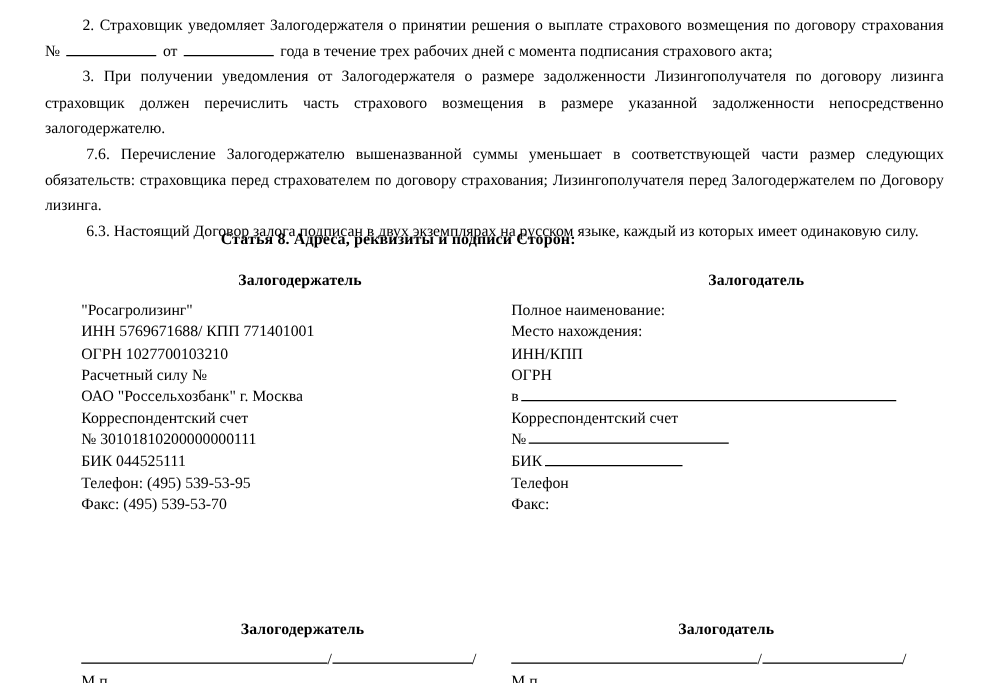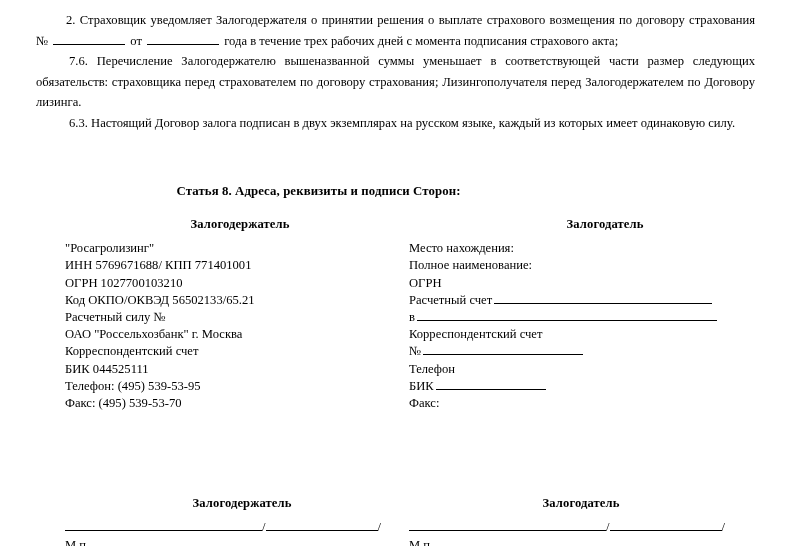--- a/index.html
+++ b/index.html
@@ -140,71 +140,72 @@
 <body>
 
 <div class="page">
 
   <div class="body-block">
 
     <p class="para">
       <span>2.  Страховщик уведомляет Залогодержателя о принятии решения о выплате страхового возмещения по договору страхования № </span><span class="inline-blank"></span><span> от </span><span class="inline-blank"></span><span> года в течение трех рабочих дней с момента подписания страхового акта;</span>
     </p>
 
+    <p class="para">3.  При получении уведомления от Залогодержателя о размере задолженности Лизингополучателя по договору лизинга страховщик должен перечислить часть страхового возмещения в размере указанной задолженности непосредственно залогодержателю.</p>
 
     <p class="para tight-indent">7.6. Перечисление Залогодержателю вышеназванной суммы уменьшает в соответствующей части размер следующих обязательств: страховщика перед страхователем по договору страхования; Лизингополучателя перед Залогодержателем по Договору лизинга.</p>
 
     <p class="para tight-indent">6.3. Настоящий Договор залога подписан в двух экземплярах на русском языке, каждый из которых имеет одинаковую силу.</p>
   </div>
 
   <div class="article-heading">Статья 8. Адреса, реквизиты и подписи Сторон:</div>
 
   <div class="col col-left">
     <div class="col-title">Залогодержатель</div>
     <div class="col-line">"Росагролизинг"</div>
     <div class="col-line">ИНН 5769671688/ КПП 771401001</div>
     <div class="col-line">ОГРН 1027700103210</div>
-    <div class="col-line">Код ОКПО/ОКВЭД 56502133/65.21</div>
     <div class="col-line">Расчетный силу №</div>
     <div class="col-line">ОАО "Россельхозбанк" г. Москва</div>
     <div class="col-line">Корреспондентский счет</div>
+    <div class="col-line">№ 30101810200000000111</div>
     <div class="col-line">БИК 044525111</div>
     <div class="col-line">Телефон: (495) 539-53-95</div>
     <div class="col-line">Факс: (495) 539-53-70</div>
   </div>
 
   <div class="col col-right">
     <div class="col-title">Залогодатель</div>
 
     <div class="col-line">
+      <span>Полное наименование:</span>
+    </div>
+    <div class="col-line">
       <span>Место нахождения:</span>
     </div>
     <div class="col-line">
-      <span>Полное наименование:</span>
+      <span>ИНН/КПП</span>
     </div>
     <div class="col-line">
       <span>ОГРН</span>
     </div>
     <div class="col-line">
-      <span>Расчетный счет</span><span class="fill fill-l"></span>
-    </div>
-    <div class="col-line">
       <span>в</span><span class="fill fill-xl"></span>
     </div>
     <div class="col-line">
       <span>Корреспондентский счет</span>
     </div>
     <div class="col-line">
       <span>№</span><span class="fill fill-m"></span>
     </div>
     <div class="col-line">
+      <span>БИК</span><span class="fill fill-s"></span>
+    </div>
+    <div class="col-line">
       <span>Телефон</span>
-    </div>
-    <div class="col-line">
-      <span>БИК</span><span class="fill fill-s"></span>
     </div>
     <div class="col-line">
       <span>Факс:</span>
     </div>
   </div>
 
   <div class="sig sig-left">
     <div class="sig-title">Залогодержатель</div>
     <div class="sig-rule"><span class="seg seg-a"></span><span class="slash">/</span><span class="seg seg-b"></span><span class="slash">/</span></div>
     <div class="mp">М.п.</div>

